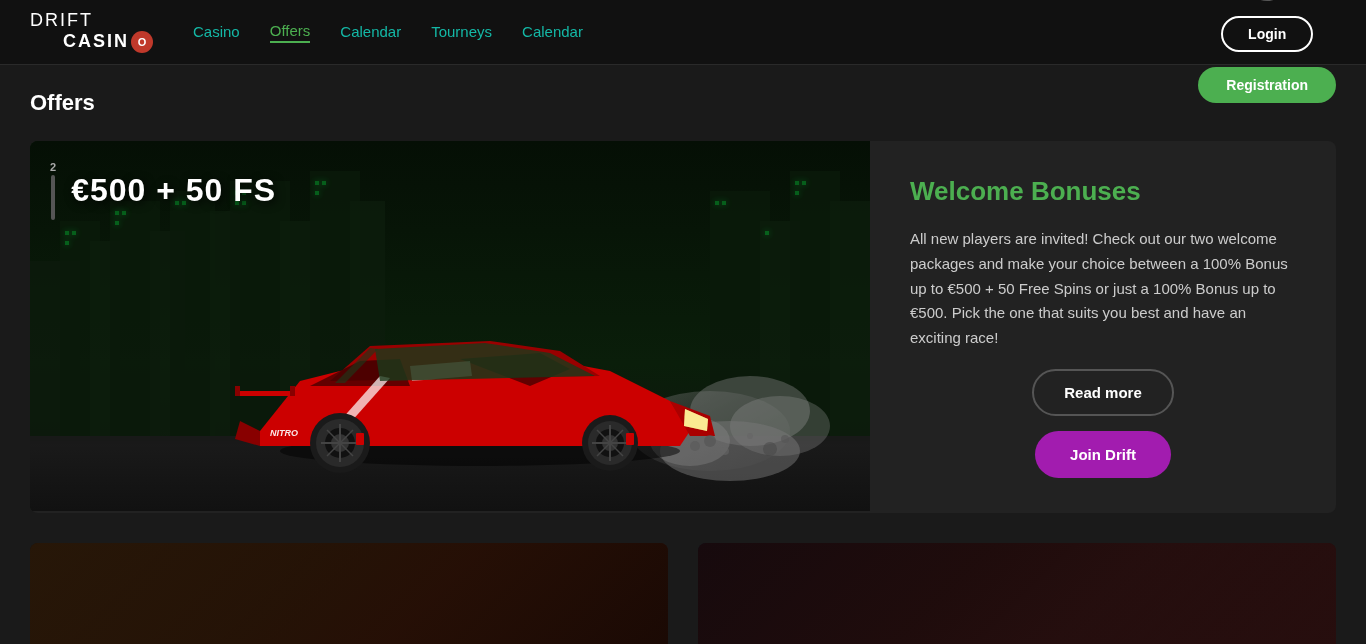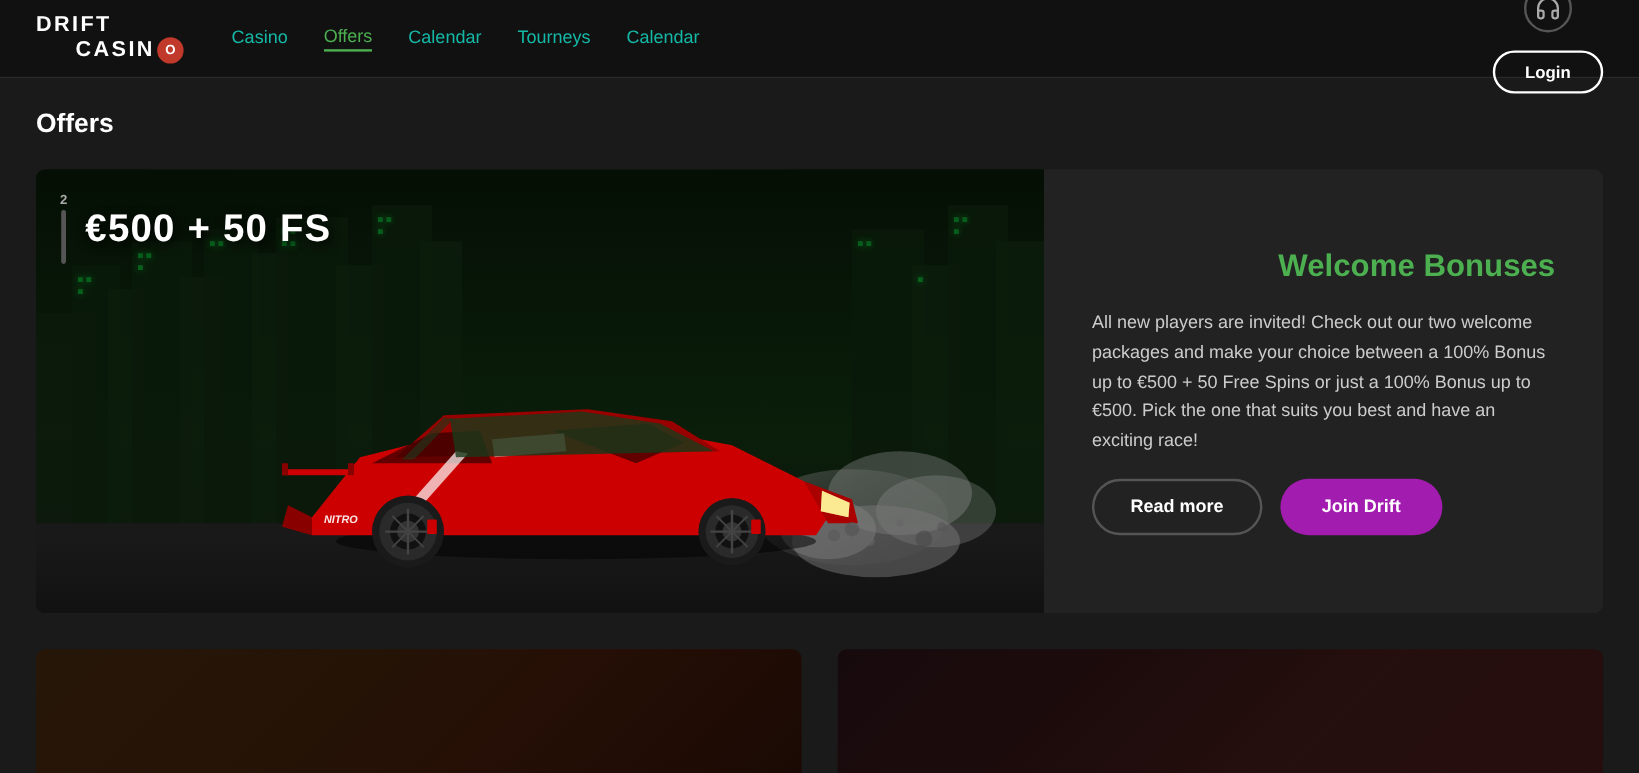--- a/index.html
+++ b/index.html
@@ -133,32 +133,33 @@
       padding: 35px 40px;
       display: flex;
       flex-direction: column;
       justify-content: center;
     }
     .offer-title {
       font-size: 26px;
       font-weight: 700;
       color: #4caf50;
       margin-bottom: 20px;
-      text-align: right;
+      text-align: left;
     }
     .offer-description {
       font-size: 15px;
       line-height: 1.65;
       color: #cccccc;
       margin-bottom: 18px;
     }
     .offer-actions {
       display: flex;
       gap: 15px;
       align-items: center;
+      flex-direction: column;
     }
     .read-more-btn {
       background: transparent;
       border: 2px solid #555;
       color: #ffffff;
       padding: 13px 30px;
       border-radius: 30px;
       font-size: 15px;
       font-weight: 600;
       cursor: pointer;
@@ -197,21 +198,21 @@
     ::-webkit-scrollbar { width: 6px; }
     ::-webkit-scrollbar-track { background: #1a1a1a; }
     ::-webkit-scrollbar-thumb { background: #444; border-radius: 3px; }
   </style>
 </head>
 <body>
 
 <header>
   <div class="logo">
     <div style="display:flex;flex-direction:column;align-items:flex-start;line-height:1.1;">
-      <span style="font-size:18px;font-weight:700;color:#fff;letter-spacing:2px;">DRIFT</span>
+      <span style="font-size:18px;font-weight:400;color:#fff;letter-spacing:2px;">DRIFT</span>
       <div style="display:flex;align-items:center;gap:2px;margin-left:33px;">
         <span style="font-size:18px;font-weight:900;color:#fff;letter-spacing:2px;">CASIN</span>
         <div style="width:22px;height:22px;background:#c0392b;border-radius:50%;display:flex;align-items:center;justify-content:center;">
           <span style="color:#fff;font-size:11px;font-weight:900;">O</span>
         </div>
       </div>
     </div>
   </div>
 
   <nav>
@@ -223,20 +224,21 @@
   </nav>
 
   <div class="header-right">
     <div class="support-icon">
       <svg width="22" height="22" viewBox="0 0 24 24" fill="none" stroke="#aaa" stroke-width="2">
         <path d="M3 18v-6a9 9 0 0 1 18 0v6"></path>
         <path d="M21 19a2 2 0 0 1-2 2h-1a2 2 0 0 1-2-2v-3a2 2 0 0 1 2-2h3zM3 19a2 2 0 0 0 2 2h1a2 2 0 0 0 2-2v-3a2 2 0 0 0-2-2H3z"></path>
       </svg>
     </div>
     <button class="login-btn">Login</button>
+    <button class="register-btn">Registration</button>
   </div>
 </header>
 
 <div class="page-content">
   <h1 class="page-title">Offers</h1>
 
   <div class="main-offer">
 
     <div class="offer-image">
 

